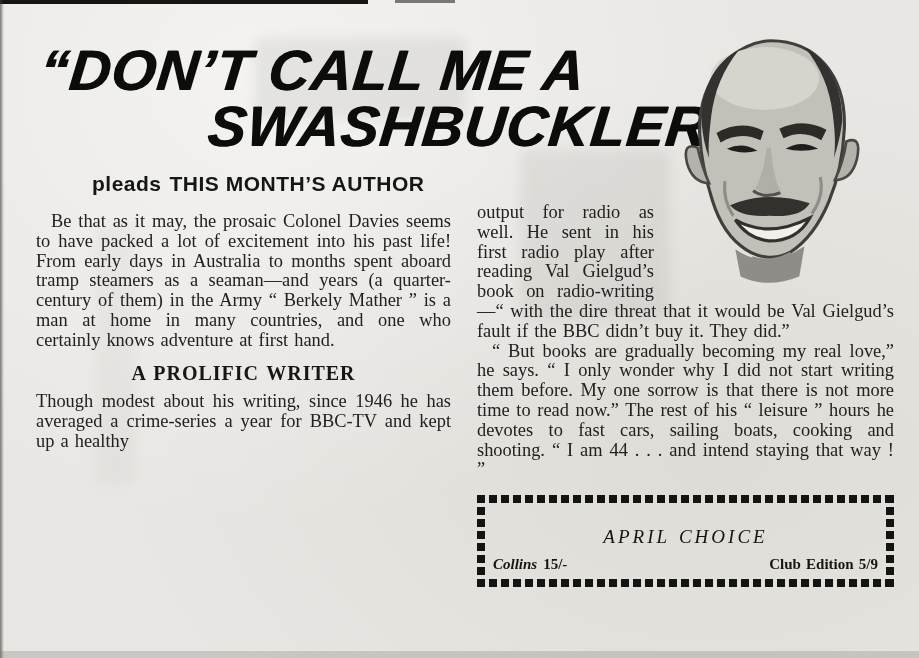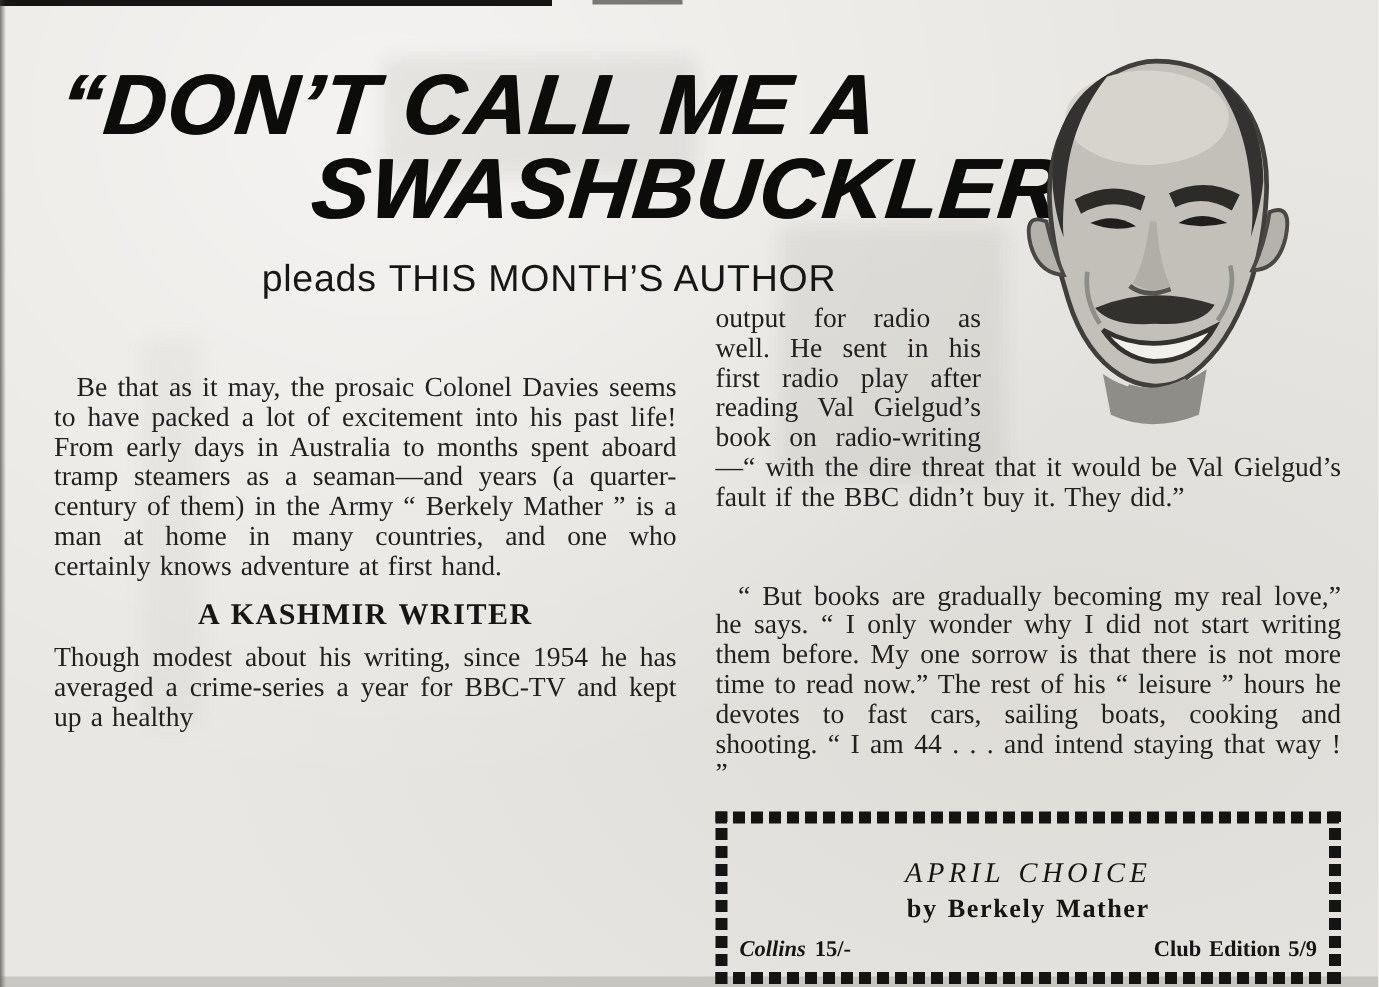--- a/index.html
+++ b/index.html
@@ -35,35 +35,35 @@
     font-size:57px;line-height:1;
     letter-spacing:1px;
     transform:skewX(-6deg);
     white-space:nowrap;
     text-shadow:1px 0 0 #0c0c0b;
   }
   .title.line1{left:40px;top:42px;}
   .title.line2{left:208px;top:98px;}
   .subtitle{
     position:absolute;left:92px;top:172px;width:548px;
-    text-align:center;
+    text-align:left;
     font-family:"Liberation Sans", sans-serif;
-    font-weight:normal;color:#161614;
-    font-size:25px;letter-spacing:.5px;
+    font-weight:bold;color:#161614;
+    font-size:21px;letter-spacing:.5px;
     white-space:nowrap;
   }
   .subtitle .plead{text-transform:none;margin-right:8px;}
 
   
   .col{position:absolute;font-size:18.4px;line-height:19.8px;text-align:justify;word-spacing:1.5px;color:#222120;}
   .col p{margin:0;}
   .col-left{left:36px;top:203px;width:415px;}
   .col-right{left:477px;top:203px;width:417px;}
   .col p.gap{margin-top:9px;}
-  .col p.indent{text-indent:15px;margin-top:46px;}
+  .col p.indent{text-indent:15px;}
   .section-heading{
     margin:13px 0 9px 0;
     text-align:center;font-weight:bold;font-size:20px;letter-spacing:1px;color:#171614;
   }
   .wrap-spacer{float:right;width:240px;height:80px;}
 
   
   .portrait{position:absolute;left:653px;top:24px;width:238px;height:262px;}
 
   
@@ -121,32 +121,31 @@
     <path d="M87,159 Q97,167 113,161" stroke="#55534e" stroke-width="3" fill="none"></path>
     <path d="M65,173 Q100,158 141,171 Q133,185 103,183 Q75,185 65,173 Z" fill="#33312d"></path>
     <path d="M70,187 Q102,205 141,185 Q129,207 102,207 Q82,205 70,187 Z" fill="#f2f0ea" stroke="#33312d" stroke-width="3"></path>
     <path d="M86,223 Q104,229 123,219" stroke="#8f8d88" stroke-width="3" fill="none"></path>
     <path d="M60,150 Q58,168 68,183" stroke="#8f8d88" stroke-width="3" fill="none"></path>
     <path d="M151,146 Q155,164 143,181" stroke="#8f8d88" stroke-width="3" fill="none"></path>
   </svg>
 
   <div class="col col-left">
     <p class="gap indent">Be that as it may, the prosaic Colonel Davies seems to have packed a lot of excitement into his past life!  From early days in Australia to months spent aboard tramp steamers as a seaman—and years (a quarter-century of them) in the Army “ Berkely Mather ” is a man at home in many countries, and one who certainly knows adventure at first hand.</p>
-    <div class="section-heading">A KASHMIR WRITER</div>
-    <p>Though modest about his writing, since 1954 he has averaged a crime-series a year for BBC-TV and kept up a healthy</p>
+    <div class="section-heading">A PROLIFIC WRITER</div>
+    <p>Though modest about his writing, since 1946 he has averaged a crime-series a year for BBC-TV and kept up a healthy</p>
   </div>
 
   <div class="col col-right">
     <div class="wrap-spacer"></div>
     <p>output for radio as well.  He sent in his first radio play after reading Val Gielgud’s book on radio-writing—“ with the dire threat that it would be Val Gielgud’s fault if the BBC didn’t buy it.  They did.”</p>
     <p class="indent">“ But books are gradually becoming my real love,” he says.  “ I only wonder why I did not start writing them before. My one sorrow is that there is not more time to read now.”  The rest of his “ leisure ” hours he devotes to fast cars, sailing boats, cooking and shooting.  “ I am 44 . . . and intend staying that way ! ”</p>
 
     <div class="promo-box">
       <div class="promo-choice">APRIL CHOICE</div>
-      <div class="promo-byline">by Berkely  Mather</div>
       <div class="promo-row">
         <span class="promo-publisher"><i>Collins</i><b>15/-</b></span>
         <span class="promo-club">Club Edition 5/9</span>
       </div>
     </div>
   </div>
 
 </div>
 
 </body></html>

